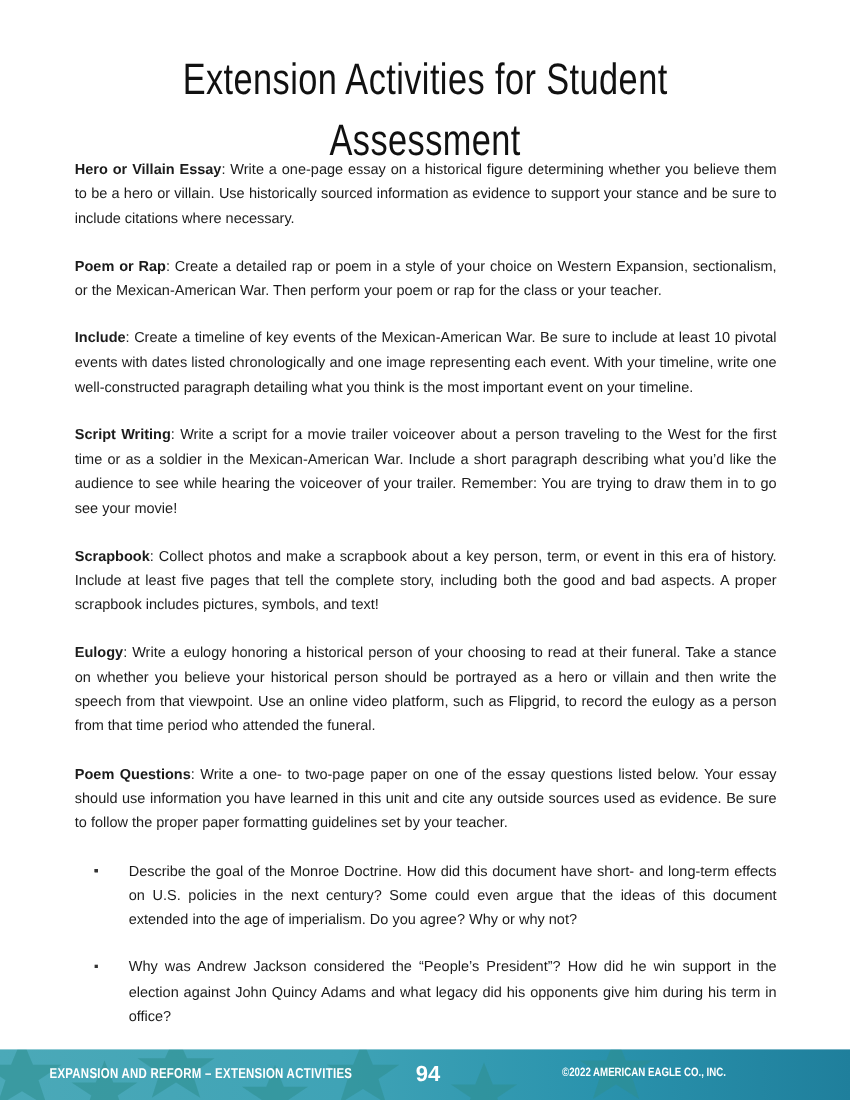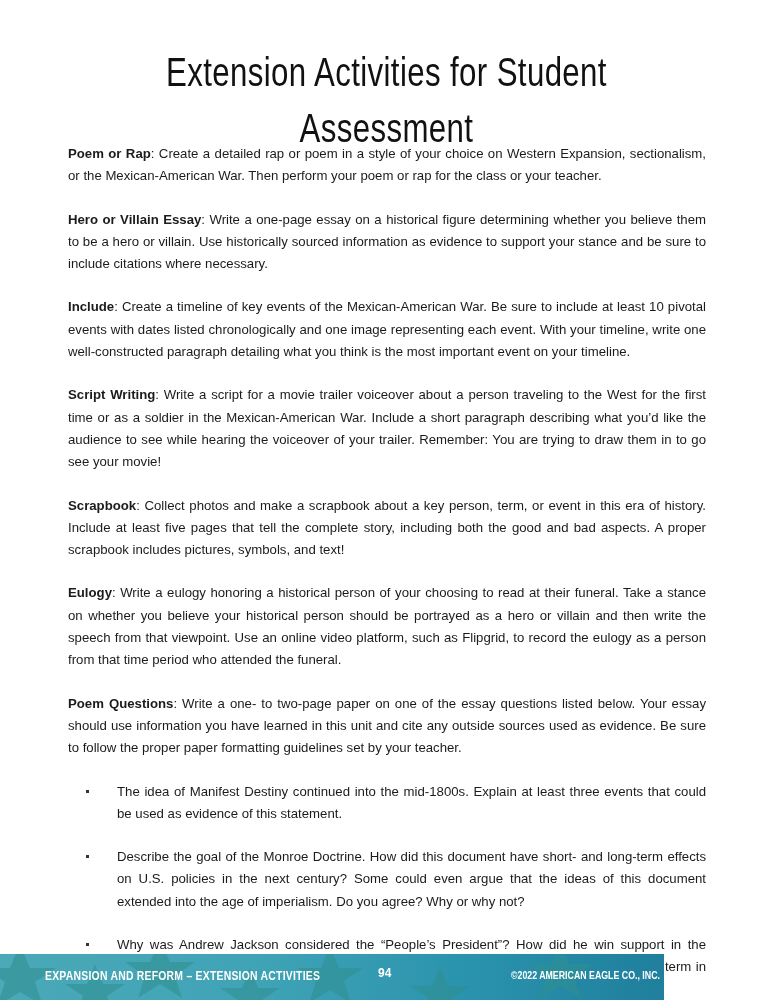--- a/index.html
+++ b/index.html
@@ -21,70 +21,69 @@
     .section { margin: 0 0 21px 0; }
     .section .label { font-weight: bold; }
     .bullets { list-style: none; margin: 0; padding: 0; }
     .bullets li {
       position: relative; padding-left: 49px; margin-bottom: 21px; text-align: justify;
     }
     .bullets li .bullet-mark {
       position: absolute; left: 18px; top: 9px; width: 3px; height: 3px; background: #333;
     }
     .footer {
-      position: absolute; left: 0; top: 954px; width: 664px; height: 46px;
+      position: absolute; left: 0; top: 954px; width: 773px; height: 46px;
       background: linear-gradient(90deg, #4ba9b8 0%, #3fa3b6 40%, #2a93ad 70%, #1f7f9c 100%);
       overflow: hidden;
     }
     .footer svg.stars { position: absolute; left: 0; top: 0; }
     .footer .left-text {
       position: absolute; left: 45px; top: 14px; color: #fff; font-size: 13px; font-weight: bold;
       letter-spacing: 0.3px; transform: scaleX(0.8); transform-origin: left;
       white-space: nowrap;
     }
     .footer .page-num {
-      position: absolute; left: 378px; top: 12px; color: #fff; font-size: 12px; font-weight: bold;
+      position: absolute; left: 378px; top: 12px; color: #fff; font-size: 20px; font-weight: bold;
     }
     .footer .copyright {
       position: absolute; left: 511px; top: 15px; color: #fff; font-size: 11px; font-weight: bold;
       transform: scaleX(0.8); transform-origin: left; white-space: nowrap;
     }
   </style>
 </head>
 <body>
 
 <h1 class="title">Extension Activities for Student Assessment</h1>
 
 <div class="content">
   <p class="section">
-    <span class="label">Poem or Rap</span><span>: </span><span>Create a detailed rap or poem in a style of your choice on Western Expansion, sectionalism, or the Mexican-American War. Then perform your poem or rap for the class or your teacher.</span>
+    <span class="label">Hero or Villain Essay</span><span>: </span><span>Write a one-page essay on a historical figure determining whether you believe them to be a hero or villain. Use historically sourced information as evidence to support your stance and be sure to include citations where necessary.</span>
   </p>
   <p class="section">
-    <span class="label">Hero or Villain Essay</span><span>: </span><span>Write a one-page essay on a historical figure determining whether you believe them to be a hero or villain. Use historically sourced information as evidence to support your stance and be sure to include citations where necessary.</span>
+    <span class="label">Poem or Rap</span><span>: </span><span>Create a detailed rap or poem in a style of your choice on Western Expansion, sectionalism, or the Mexican-American War. Then perform your poem or rap for the class or your teacher.</span>
   </p>
   <p class="section">
     <span class="label">Include</span><span>: </span><span>Create a timeline of key events of the Mexican-American War. Be sure to include at least 10 pivotal events with dates listed chronologically and one image representing each event. With your timeline, write one well-constructed paragraph detailing what you think is the most important event on your timeline.</span>
   </p>
   <p class="section">
     <span class="label">Script Writing</span><span>: </span><span>Write a script for a movie trailer voiceover about a person traveling to the West for the first time or as a soldier in the Mexican-American War. Include a short paragraph describing what you’d like the audience to see while hearing the voiceover of your trailer. Remember: You are trying to draw them in to go see your movie!</span>
   </p>
   <p class="section">
     <span class="label">Scrapbook</span><span>: </span><span>Collect photos and make a scrapbook about a key person, term, or event in this era of history. Include at least five pages that tell the complete story, including both the good and bad aspects. A proper scrapbook includes pictures, symbols, and text!</span>
   </p>
   <p class="section">
     <span class="label">Eulogy</span><span>: </span><span>Write a eulogy honoring a historical person of your choosing to read at their funeral. Take a stance on whether you believe your historical person should be portrayed as a hero or villain and then write the speech from that viewpoint. Use an online video platform, such as Flipgrid, to record the eulogy as a person from that time period who attended the funeral.</span>
   </p>
   <p class="section">
     <span class="label">Poem Questions</span><span>: </span><span>Write a one- to two-page paper on one of the essay questions listed below. Your essay should use information you have learned in this unit and cite any outside sources used as evidence. Be sure to follow the proper paper formatting guidelines set by your teacher.</span>
   </p>
 
   <ul class="bullets">
     <li>
       <span class="bullet-mark"></span>
-      <span>The idea of Manifest Destiny continued into the mid-1800s. Explain at least three events that could be used as evidence of this statement.</span>
     </li>
     <li>
       <span class="bullet-mark"></span>
       <span>Describe the goal of the Monroe Doctrine. How did this document have short- and long-term effects on U.S. policies in the next century? Some could even argue that the ideas of this document extended into the age of imperialism. Do you agree? Why or why not?</span>
     </li>
     <li>
       <span class="bullet-mark"></span>
       <span>Why was Andrew Jackson considered the “People’s President”? How did he win support in the election against John Quincy Adams and what legacy did his opponents give him during his term in office?</span>
     </li>
 

